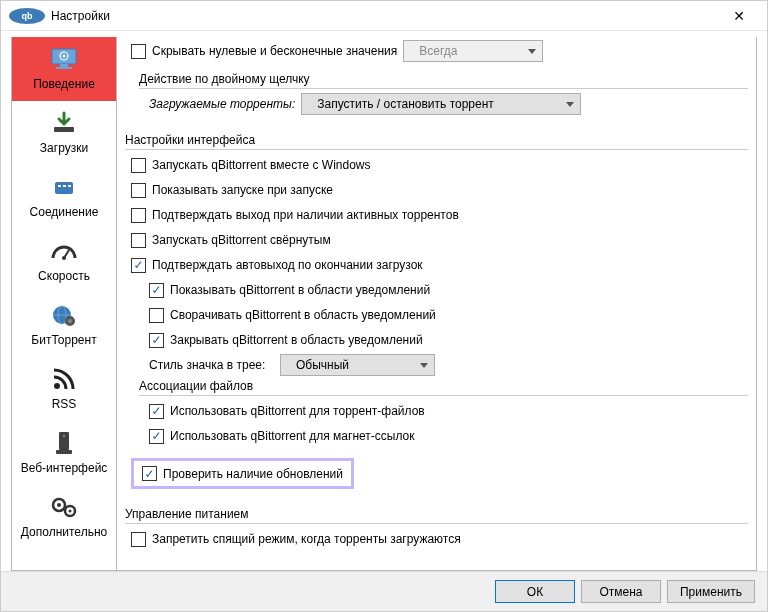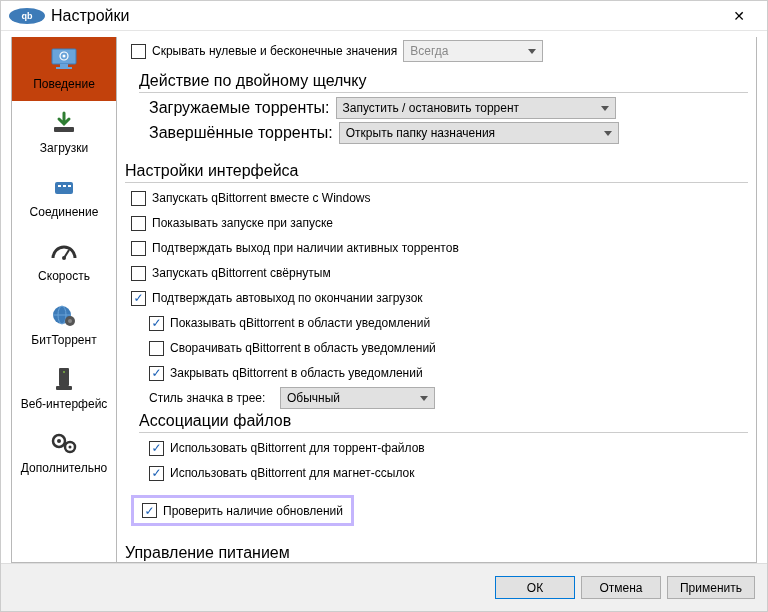--- a/index.html
+++ b/index.html
@@ -1,44 +1,44 @@
 <!DOCTYPE html>
 <html><head>
 <meta charset="utf-8">
 <style>
 * { box-sizing: border-box; margin: 0; padding: 0; }
 body { font-family: "Segoe UI", Tahoma, sans-serif; font-size: 12px; background: #fff; color: #000; }
 .window { width: 768px; height: 612px; border: 1px solid #ccc; display: flex; flex-direction: column; background: #fff; position: relative; }
 .titlebar { height: 30px; display: flex; align-items: center; padding: 0 8px; border-bottom: 1px solid #e5e5e5; background: #fff; }
 .titlebar-icon { width: 36px; height: 16px; background: #3d7bb8; border-radius: 50%; margin-right: 6px; display: flex; align-items: center; justify-content: center; color: #fff; font-size: 9px; font-weight: bold; }
-.titlebar-title { flex: 1; font-size: 16px; }
+.titlebar-title { flex: 1; font-size: 12px; }
 .titlebar-close { width: 40px; height: 30px; display: flex; align-items: center; justify-content: center; cursor: pointer; font-size: 14px; }
 .body { flex: 1; display: flex; overflow: hidden; padding: 6px 10px 0 10px; }
 .sidebar { width: 106px; display: flex; flex-direction: column; overflow-y: auto; border: 1px solid #b8b8b8; border-top: none; background: #fff; }
 .sidebar-item { display: flex; flex-direction: column; align-items: center; padding: 8px 2px 10px 2px; cursor: pointer; text-align: center; gap: 4px; }
-.sidebar-item.active { background: #c2410c; }
+.sidebar-item.active { background: #ef4444; }
 .sidebar-icon { width: 32px; height: 28px; display: flex; align-items: center; justify-content: center; }
 .sidebar-label { font-size: 12px; color: #000; }
 .content { flex: 1; border: 1px solid #b8b8b8; border-left: none; border-top: none; overflow-y: auto; padding: 0 8px 8px 14px; position: relative; }
 .content::-webkit-scrollbar { width: 14px; }
 .content::-webkit-scrollbar-track { background: #f0f0f0; }
 .content::-webkit-scrollbar-thumb { background: #c0c0c0; }
 .row { display: flex; align-items: center; margin: 3px 0; gap: 6px; min-height: 22px; }
 .row.indent { margin-left: 18px; }
 .chk { width: 15px; height: 15px; border: 1px solid #333; background: #fff; display: flex; align-items: center; justify-content: center; cursor: pointer; flex-shrink: 0; }
 .chk.checked::after { content: "✓"; font-size: 12px; color: #1a5fb4; line-height: 1; }
 .label { font-size: 12px; cursor: default; }
-.select { height: 22px; border: 1px solid #adadad; background: #e1e1e1; padding: 0 20px 0 6px; font-size: 12px; position: relative; display: flex; align-items: center; cursor: pointer; min-width: 160px; }
+.select { height: 22px; border: 1px solid #adadad; background: #e1e1e1; padding: 0 20px 0 15px; font-size: 12px; position: relative; display: flex; align-items: center; cursor: pointer; min-width: 160px; }
 .select::after { content: ""; position: absolute; right: 6px; top: 8px; border-left: 4px solid transparent; border-right: 4px solid transparent; border-top: 5px solid #555; }
 .select.disabled { color: #888; background: #f0f0f0; }
-.group-title { font-size: 16px; margin: 10px 0 4px -6px; padding-bottom: 2px; border-bottom: 1px solid #ccc; }
+.group-title { font-size: 12px; margin: 10px 0 4px -6px; padding-bottom: 2px; border-bottom: 1px solid #ccc; }
 .group-title.indent { margin-left: 8px; }
-.row-label { font-size: 16px; min-width: 136px; }
+.row-label { font-size: 12px; min-width: 136px; font-style: italic; }
 .highlight-box { border: 3px solid #c4b5fd; padding: 5px 8px; margin: 8px 0; display: inline-flex; align-items: center; gap: 6px; }
-.footer { height: 48px; display: flex; align-items: center; justify-content: flex-end; gap: 6px; padding: 0 12px; border-top: 1px solid #ddd; background: #f0f0f0; }
+.footer { height: 40px; display: flex; align-items: center; justify-content: flex-end; gap: 6px; padding: 0 12px; border-top: 1px solid #ddd; background: #f0f0f0; }
 .btn { min-width: 80px; height: 23px; border: 1px solid #adadad; background: #e1e1e1; font-size: 12px; cursor: pointer; padding: 0 12px; }
 .btn.default { border: 1px solid #0078d7; }
 </style>
 </head>
 <body>
 
 <div class="window">
   <div class="titlebar">
     <div class="titlebar-icon">qb</div>
     <div class="titlebar-title">Настройки</div>
@@ -96,20 +96,30 @@
               <ellipse cx="12" cy="12" rx="4" ry="9" fill="none" stroke="#6aa4d9" stroke-width="1"></ellipse>
               <line x1="3" y1="12" x2="21" y2="12" stroke="#6aa4d9"></line>
               <circle cx="20" cy="18" r="5" fill="#555"></circle>
               <circle cx="20" cy="18" r="2" fill="#888"></circle>
             </svg>
         </div>
         <span class="sidebar-label">БитТоррент</span>
       </div>
       <div class="sidebar-item">
         <div class="sidebar-icon">
+          <svg width="26" height="26" viewBox="0 0 26 26">
+              <circle cx="6" cy="20" r="3" fill="#222"></circle>
+              <path d="M3 11 A12 12 0 0 1 15 23" fill="none" stroke="#222" stroke-width="3"></path>
+              <path d="M3 4 A19 19 0 0 1 22 23" fill="none" stroke="#222" stroke-width="3"></path>
+            </svg>
+        </div>
+        <span class="sidebar-label">RSS</span>
+      </div>
+      <div class="sidebar-item">
+        <div class="sidebar-icon">
           <svg width="20" height="26" viewBox="0 0 20 26">
               <rect x="5" y="2" width="10" height="18" rx="1" fill="#424242"></rect>
               <rect x="2" y="20" width="16" height="4" rx="1" fill="#424242"></rect>
               <circle cx="10" cy="6" r="1" fill="#7cb342"></circle>
             </svg>
         </div>
         <span class="sidebar-label">Веб-интерфейс</span>
       </div>
       <div class="sidebar-item">
         <div class="sidebar-icon">
@@ -128,24 +138,20 @@
       <div class="row">
         <div class="chk"></div>
         <span class="label">Скрывать нулевые и бесконечные значения</span>
         <div class="select disabled" style="min-width:140px">Всегда</div>
       </div>
 
       <div class="group-title indent">Действие по двойному щелчку</div>
       <div class="row indent">
         <span class="row-label">Загружаемые торренты:</span>
         <div class="select" style="min-width:280px">Запустить / остановить торрент</div>
-      </div>
-      <div class="row indent">
-        <span class="row-label">Завершённые торренты:</span>
-        <div class="select" style="min-width:280px">Открыть папку назначения</div>
       </div>
 
       <div class="group-title" style="margin-top:18px">Настройки интерфейса</div>
       <div class="row">
         <div class="chk"></div>
         <span class="label">Запускать qBittorrent вместе с Windows</span>
       </div>
       <div class="row">
         <div class="chk"></div>
         <span class="label">Показывать запуске при запуске</span>

